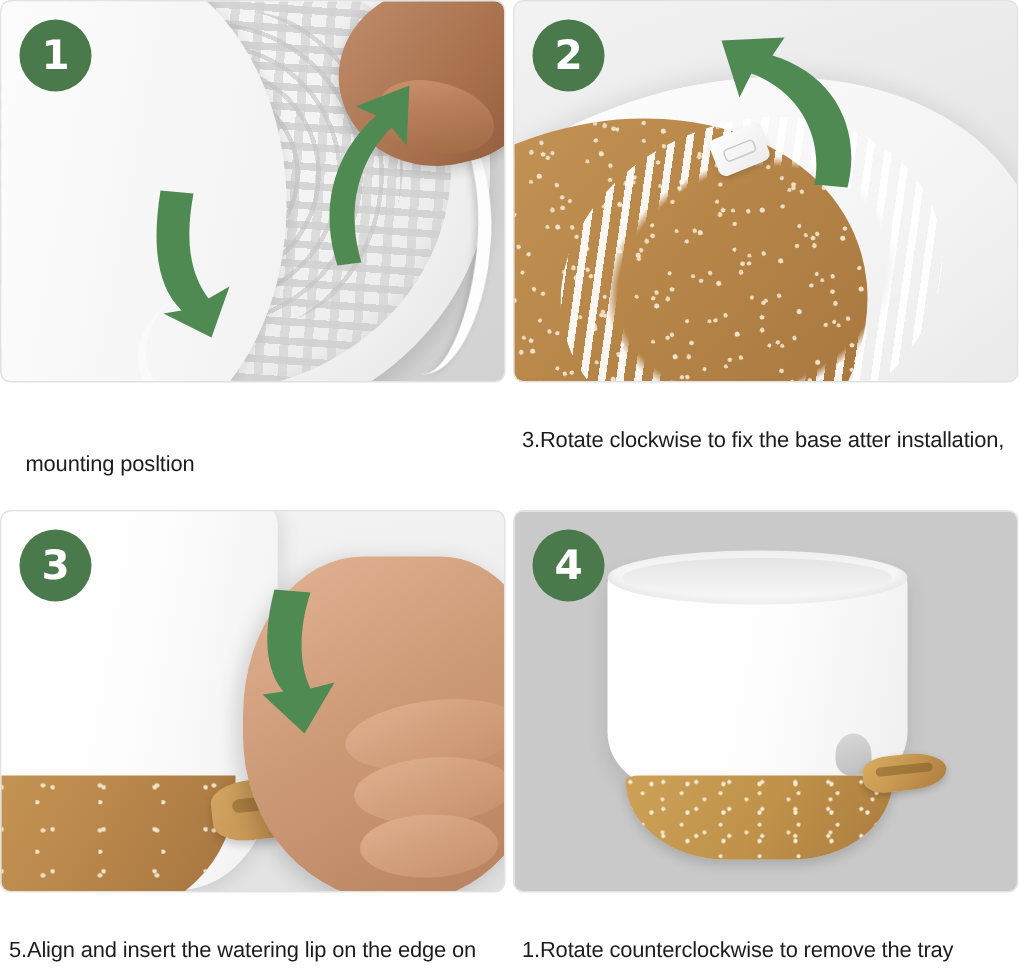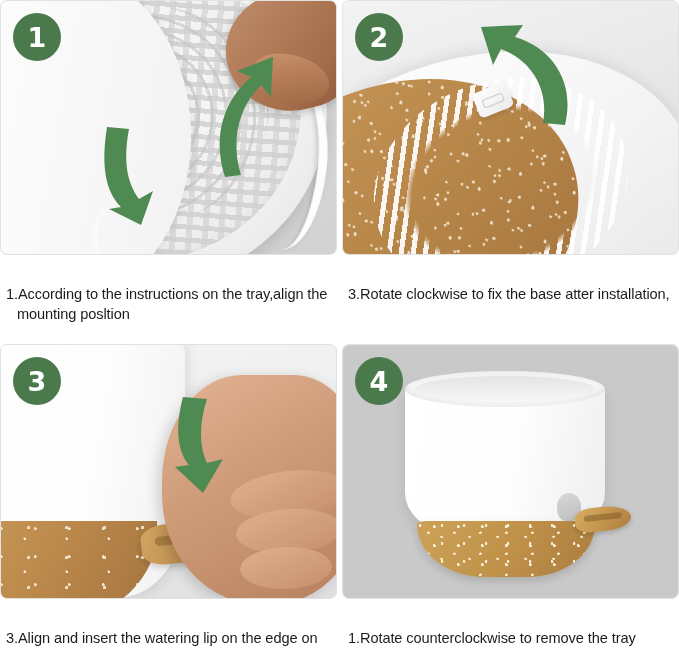--- a/index.html
+++ b/index.html
@@ -37,21 +37,21 @@
   }
   .step-caption{
     padding:9px 4px 0 6px;
     font-size:14.6px;
     line-height:20px;
     color:#1c1c1c;
     letter-spacing:-0.1px;
     white-space:pre-line;
     text-indent:0;
   }
-  .step-caption .cont{display:block;padding-left:11px;}
+  .step-caption .cont{display:block;padding-left:11px;margin-top:16px;}
 
   
   .badge{
     position:absolute;
     left:12px;top:12px;
     width:48px;height:48px;
     border-radius:50%;
     background:#4a7a4c;
     color:#ffffff;
     font-size:27px;
@@ -367,21 +367,20 @@
           </svg>
         </div>
         <div class="arrow a1b">
           <svg width="84" height="128" viewBox="0 0 84 128">
             <path d="M26 124 C14 88 22 50 52 24 L38 18 L74 4 L72 44 L62 32 C38 56 32 90 42 122 Z" fill="#4f8a52"></path>
           </svg>
         </div>
         <div class="badge">1</div>
       </div>
       <div class="step-caption">
-        <span>1.According to the instructions on the tray,align the</span>
         <span class="cont">mounting posltion</span>
       </div>
     </div>
 
     <div class="step">
       <div class="step-photo">
         <div class="scene s2">
           <div class="pot-edge"></div>
           <div class="base">
             <div class="speck"></div>
@@ -416,21 +415,21 @@
           </div>
         </div>
         <div class="arrow a3">
           <svg width="62" height="106" viewBox="0 0 62 106">
             <path d="M14 4 C6 34 8 58 20 72 L6 74 L34 100 L54 66 L38 70 C30 54 30 30 38 6 Z" fill="#4f8a52"></path>
           </svg>
         </div>
         <div class="badge">3</div>
       </div>
       <div class="step-caption">
-        <span>3.Align and insert the watering lip on the edge on</span>
+        <span>5.Align and insert the watering lip on the edge on</span>
         <span class="cont">the tray</span>
       </div>
     </div>
 
     <div class="step">
       <div class="step-photo">
         <div class="scene s4">
           <div class="pot"></div>
           <div class="mouth"></div>
           <div class="mouth-in"></div>

